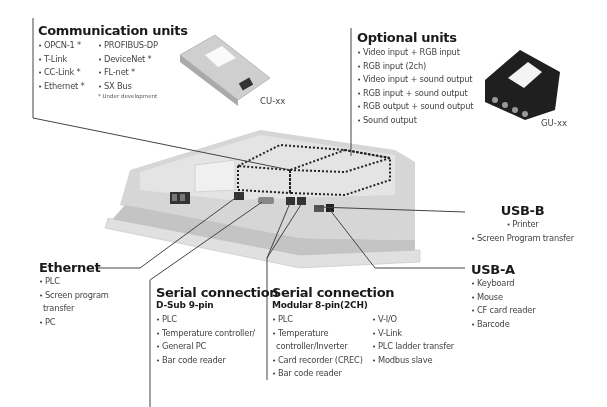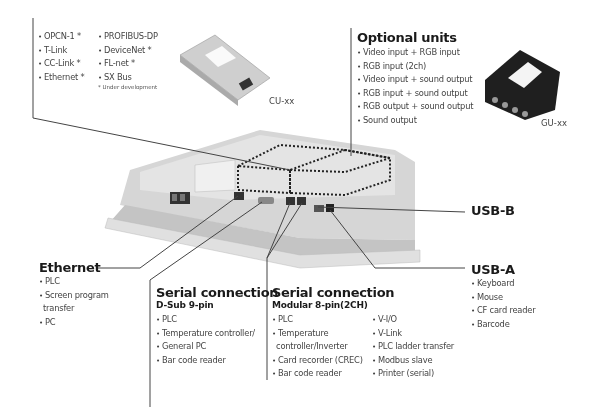--- a/index.html
+++ b/index.html
@@ -70,56 +70,59 @@
     <polygon points="485,80 520,50 560,72 555,110 525,120 485,102" fill="#1f1f1f"></polygon>
     <polygon points="508,78 528,62 542,72 524,88" fill="#f4f4f4"></polygon>
     <circle cx="495" cy="100" r="3" fill="#999"></circle>
     <circle cx="505" cy="105" r="3" fill="#999"></circle>
     <circle cx="515" cy="110" r="3" fill="#999"></circle>
     <circle cx="525" cy="114" r="3" fill="#999"></circle>
   </g>
 </svg>
 
 <div class="abs" style="left:38px; top:23px;">
-  <div style="display:flex; margin-top:7px;">
+  <div class="h1">Communication units</div>
+  <div style="display:flex; margin-top:1px;">
     <ul style="width:60px;">
       <li>OPCN-1 *</li>
       <li>T-Link</li>
       <li>CC-Link *</li>
       <li>Ethernet *</li>
     </ul>
     <div>
       <ul>
         <li>PROFIBUS-DP</li>
         <li>DeviceNet *</li>
         <li>FL-net *</li>
         <li>SX Bus</li>
       </ul>
       <div class="note">* Under development</div>
     </div>
   </div>
 </div>
-<div class="abs caption" style="left:260px; top:96px;margin-left:9px;">CU-xx</div>
+<div class="abs caption" style="left:260px; top:96px;">CU-xx</div>
 
 <div class="abs" style="left:357px; top:30px;">
   <div class="h1">Optional units</div>
   <ul style="margin-top:1px;">
     <li>Video input + RGB input</li>
     <li>RGB input (2ch)</li>
     <li>Video input + sound output</li>
     <li>RGB input + sound output</li>
     <li>RGB output + sound output</li>
     <li>Sound output</li>
   </ul>
 </div>
 <div class="abs caption" style="left:541px; top:118px;text-align:right;">GU-xx</div>
 
 <div class="abs" style="left:471px; top:203px;text-align:center;">
   <div class="h1">USB-B</div>
   <ul>
+    <li>Printer</li>
+    <li>Screen Program transfer</li>
   </ul>
 </div>
 
 <div class="abs" style="left:471px; top:262px;">
   <div class="h1">USB-A</div>
   <ul>
     <li>Keyboard</li>
     <li>Mouse</li>
     <li>CF card reader</li>
     <li>Barcode</li>
@@ -156,16 +159,15 @@
       <li>Temperature</li>
       <li class="cont">controller/Inverter</li>
       <li>Card recorder (CREC)</li>
       <li>Bar code reader</li>
     </ul>
     <ul>
       <li>V-I/O</li>
       <li>V-Link</li>
       <li>PLC ladder transfer</li>
       <li>Modbus slave</li>
-      <li>Printer (serial)</li>
     </ul>
   </div>
 </div>
 
 </body></html>

